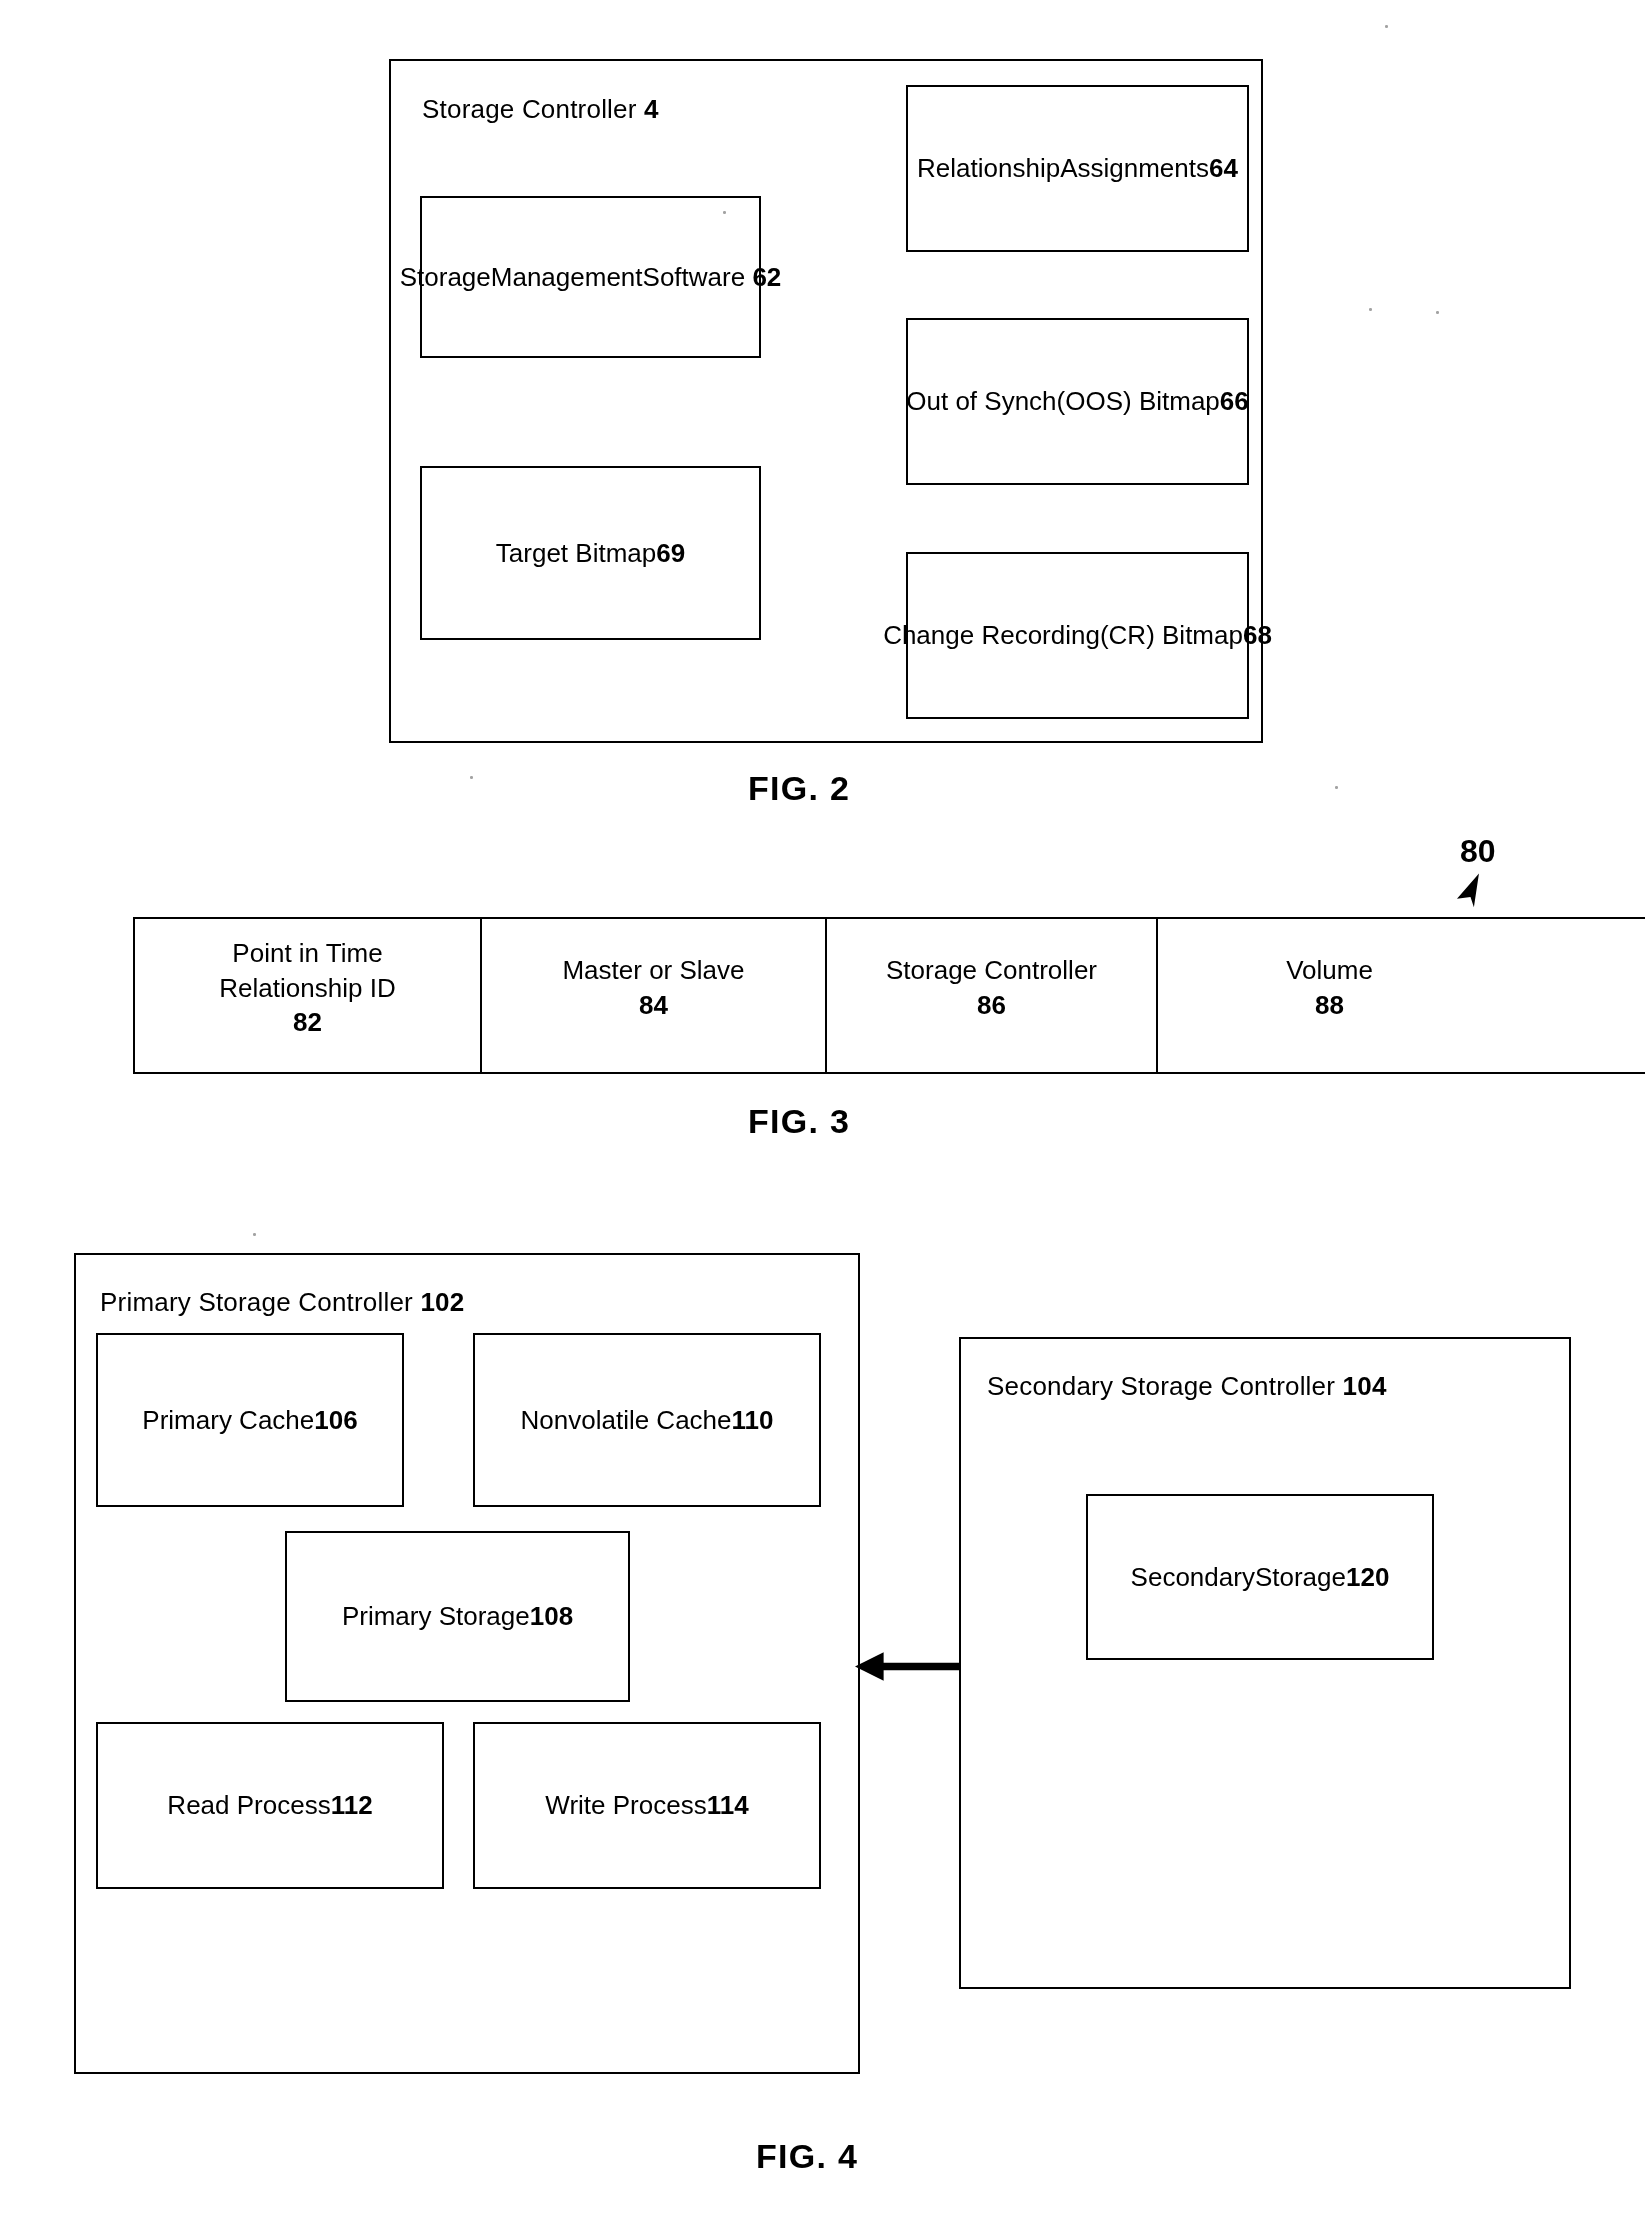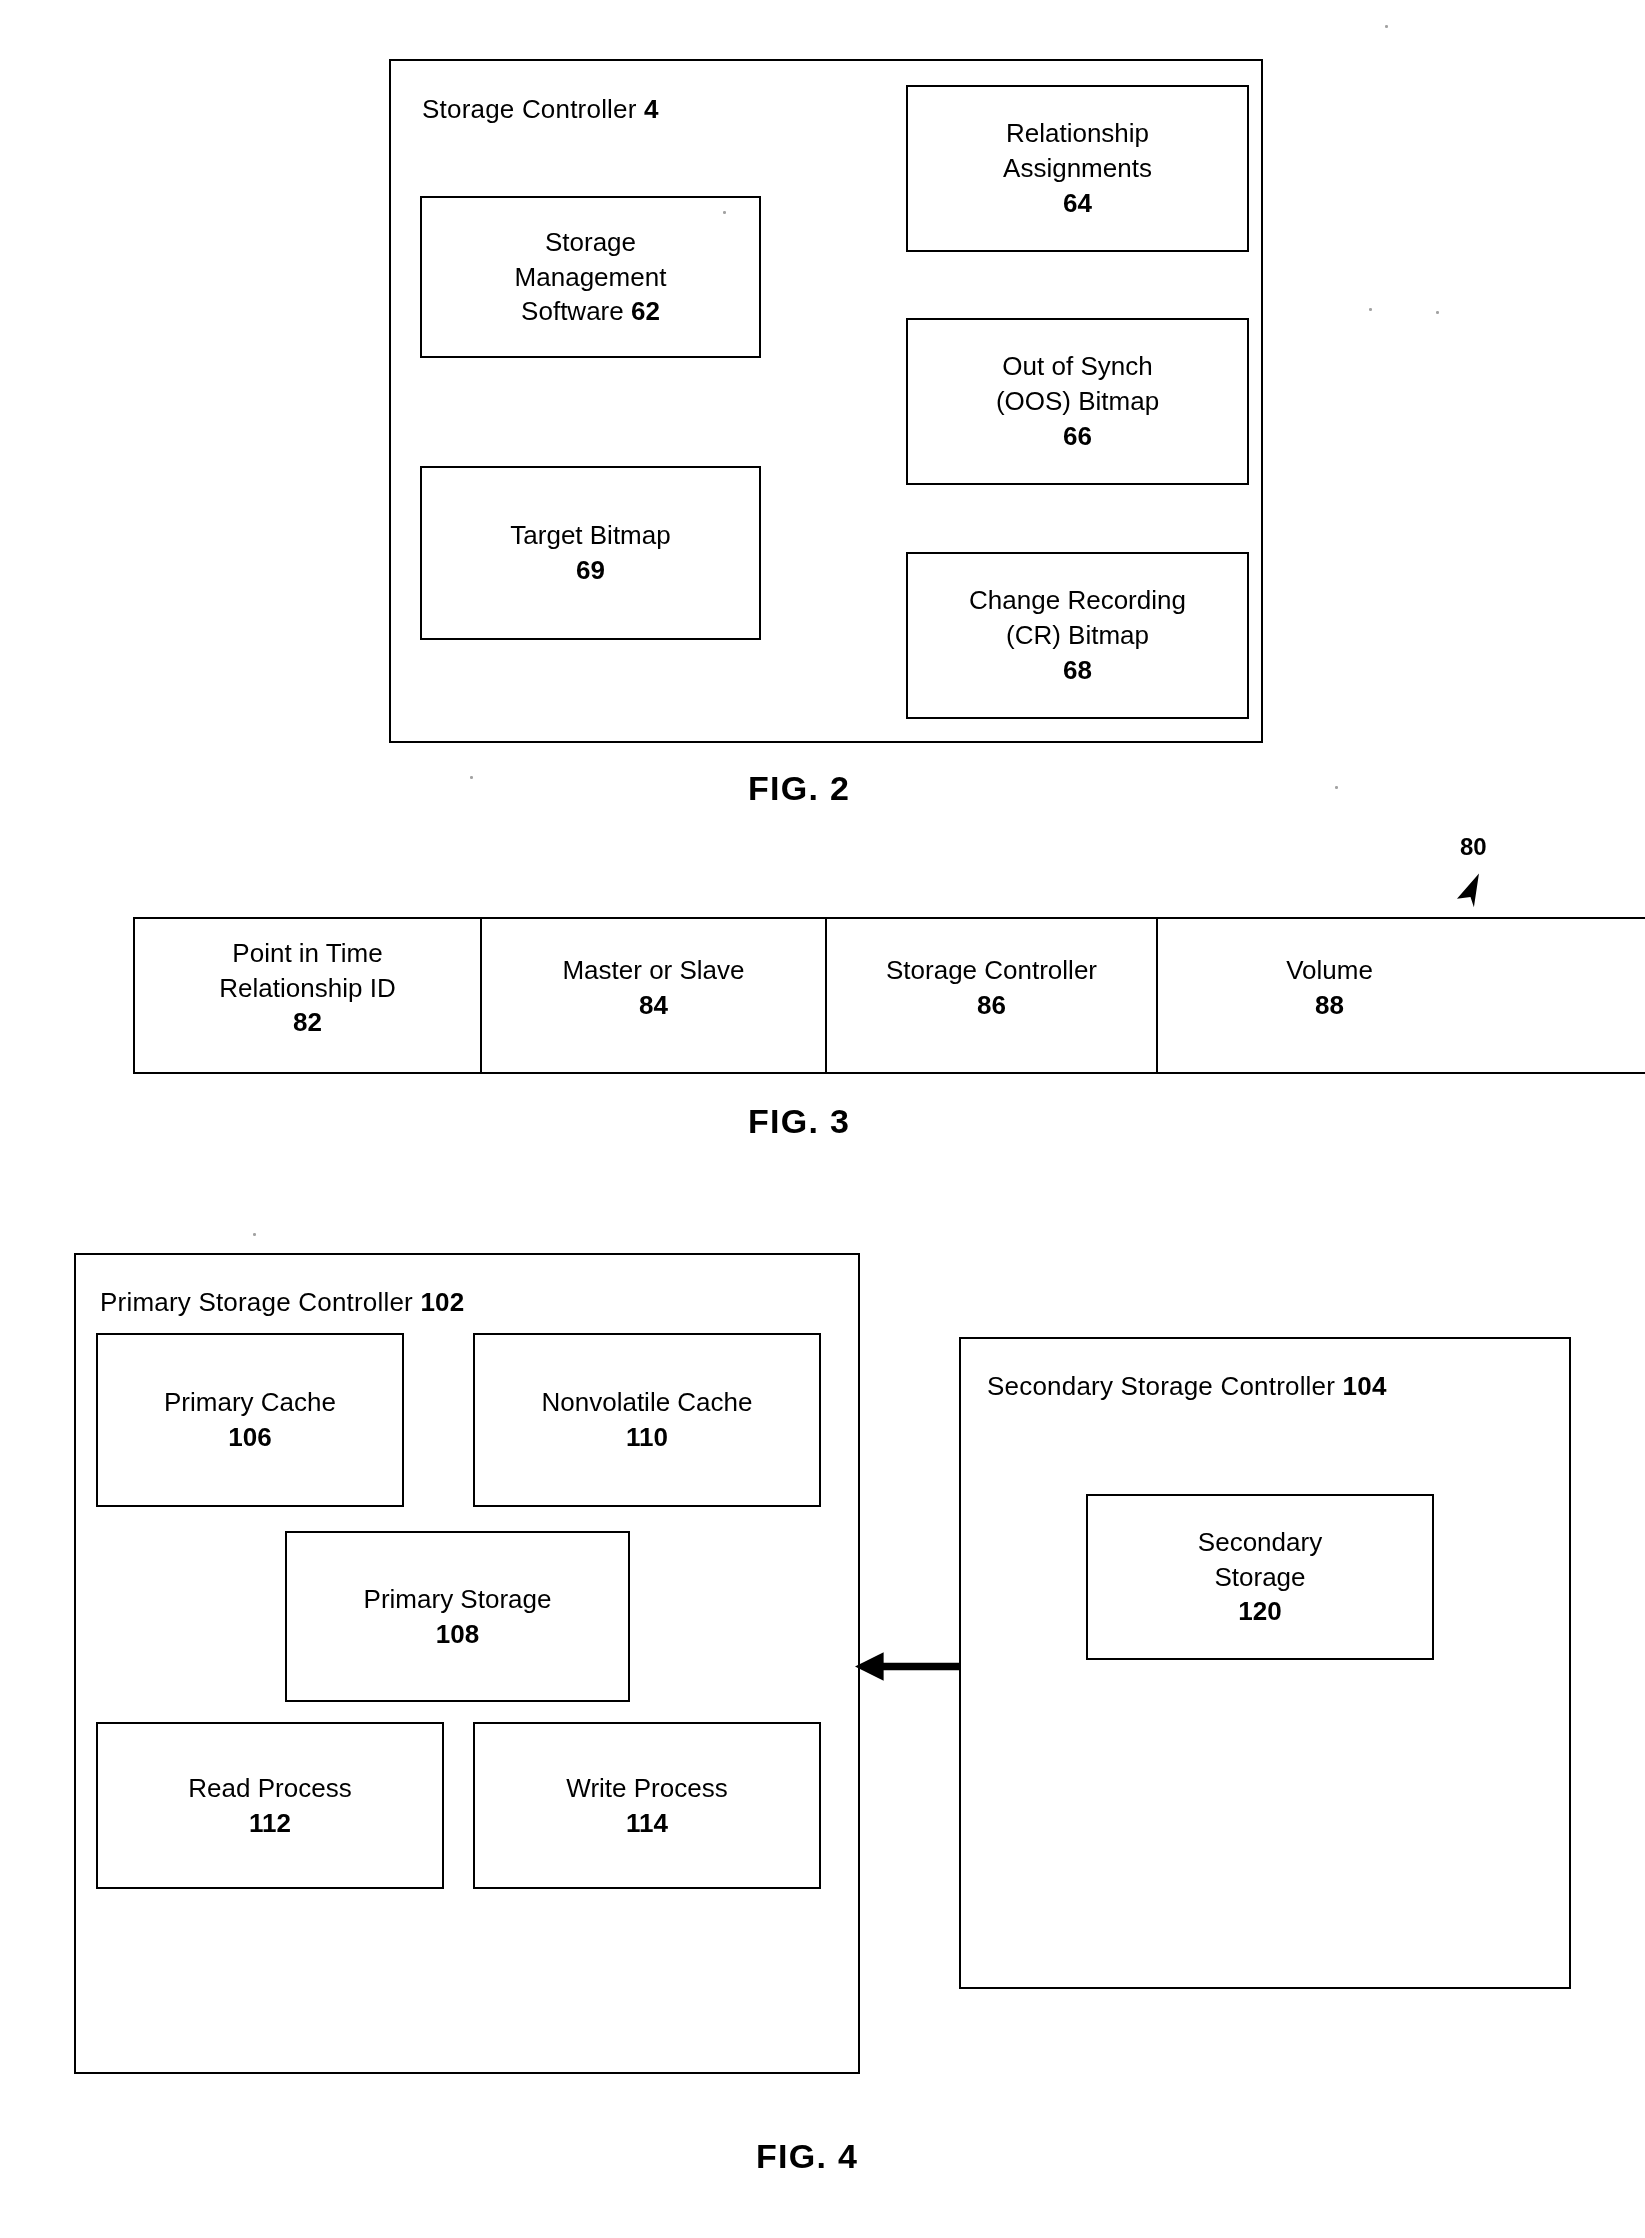--- a/index.html
+++ b/index.html
@@ -31,21 +31,21 @@
     box-sizing: border-box;
   }
 
   .outer-box {
     border-width: 2.5px;
   }
 
   .inner-box {
     border-width: 2.5px;
     display: flex;
-    flex-direction: column;
+    flex-direction: row;
     align-items: center;
     justify-content: center;
     text-align: left;
   }
 
   .box-title {
     position: absolute;
     font-size: 26px;
     line-height: 1.25;
     white-space: nowrap;
@@ -90,21 +90,21 @@
     justify-content: center;
     text-align: center;
     padding-bottom: 15px;
   }
   .table-cell:last-child {
     border-right: none;
   }
 
   .ref-callout {
     position: absolute;
-    font-size: 24px;
+    font-size: 32px;
     font-weight: bold;
     white-space: nowrap;
   }
   .ref-arrow {
     position: absolute;
   }
 
   
   .connector {
     position: absolute;

